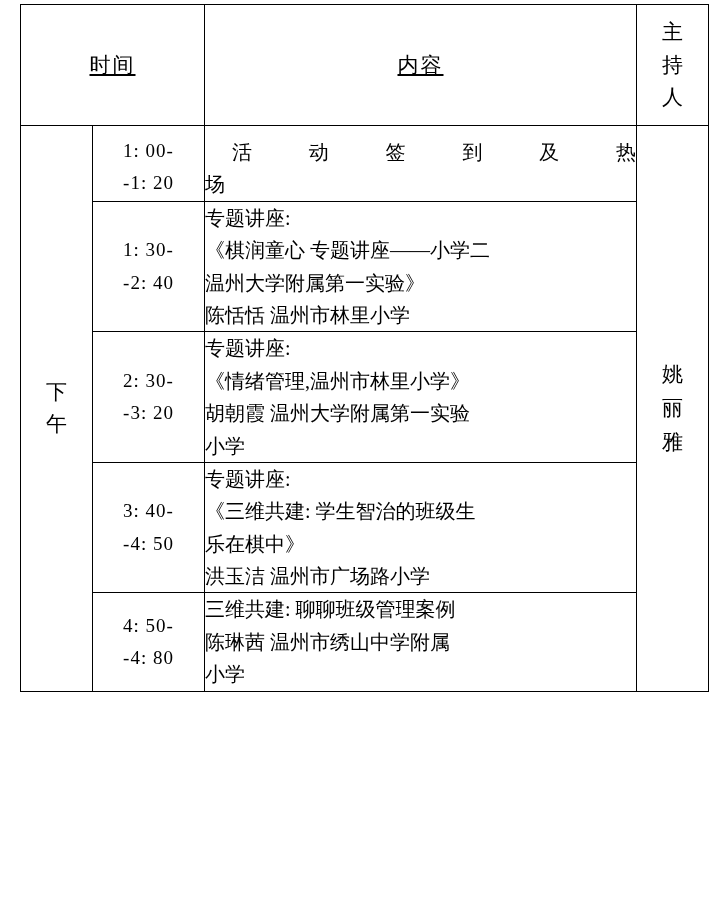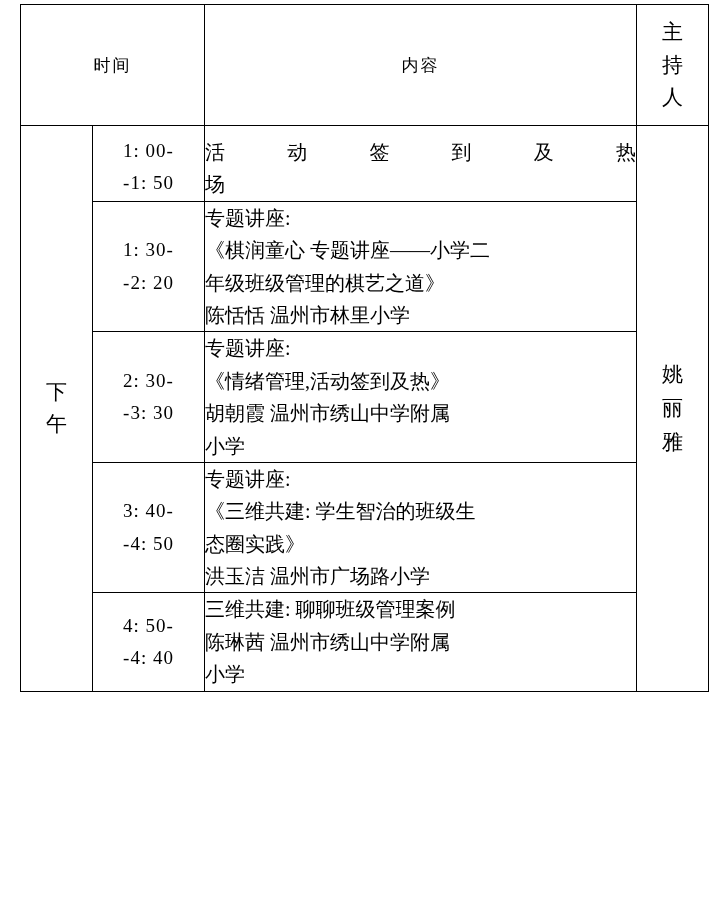--- a/index.html
+++ b/index.html
@@ -35,25 +35,26 @@
   }
   
   col.c-period { width: 72px; }
   col.c-time   { width: 112px; }
   col.c-content{ width: 432px; }
   col.c-host   { width: 72px; }
 
   
   .hdr-cell {
     text-align: center;
-    font-size: 17px;
+    font-size: 21px;
     letter-spacing: 2px;
     height: 120px;
     vertical-align: top;
     padding-top: 14px;
+    text-decoration: underline;
   }
   .hdr-host {
     text-align: center;
     font-size: 21px;
     vertical-align: top;
     padding-top: 14px;
     line-height: 1.55;
   }
   .hdr-host span {
     display: block;
@@ -93,20 +94,21 @@
   .content-cell {
     font-size: 20px;
     line-height: 1.62;
     padding: 8px 10px 8px 12px;
     text-align: left;
   }
   .content-cell .line { display: block; }
   .content-cell .line.justify {
     text-align: justify;
     text-align-last: justify;
+    margin-left: 27px;
   }
 
   .row-signin .content-cell { padding-top: 10px; }
   .row-signin .time-cell { padding-top: 8px; }
 </style>
 </head>
 <body>
 
 <div class="page">
   <table class="schedule">
@@ -128,76 +130,76 @@
         </td>
       </tr>
 
       <tr class="row-signin">
         <td class="period-cell" rowspan="5">
           <span>下</span>
           <span>午</span>
         </td>
         <td class="time-cell">
           <span class="t1">1: 00-</span>
-          <span class="t2">-1: 50</span>
+          <span class="t2">-1: 20</span>
         </td>
         <td class="content-cell">
           <span class="line justify">活动签到及热</span>
           <span class="line">场</span>
         </td>
         <td class="host-cell" rowspan="5">
           <span>姚</span>
           <span>丽</span>
           <span>雅</span>
         </td>
       </tr>
 
       <tr>
         <td class="time-cell">
           <span class="t1">1: 30-</span>
-          <span class="t2">-2: 20</span>
+          <span class="t2">-2: 40</span>
         </td>
         <td class="content-cell">
           <span class="line">专题讲座:</span>
           <span class="line">《棋润童心 专题讲座——小学二</span>
-          <span class="line">年级班级管理的棋艺之道》</span>
+          <span class="line">温州大学附属第一实验》</span>
           <span class="line">陈恬恬      温州市林里小学</span>
         </td>
       </tr>
 
       <tr>
         <td class="time-cell">
           <span class="t1">2: 30-</span>
-          <span class="t2">-3: 30</span>
+          <span class="t2">-3: 20</span>
         </td>
         <td class="content-cell">
           <span class="line">专题讲座:</span>
-          <span class="line">《情绪管理,活动签到及热》</span>
-          <span class="line">胡朝霞      温州市绣山中学附属</span>
+          <span class="line">《情绪管理,温州市林里小学》</span>
+          <span class="line">胡朝霞      温州大学附属第一实验</span>
           <span class="line">小学</span>
         </td>
       </tr>
 
       <tr>
         <td class="time-cell">
           <span class="t1">3: 40-</span>
           <span class="t2">-4: 50</span>
         </td>
         <td class="content-cell">
           <span class="line">专题讲座:</span>
           <span class="line">《三维共建: 学生智治的班级生</span>
-          <span class="line">态圈实践》</span>
+          <span class="line">乐在棋中》</span>
           <span class="line">洪玉洁     温州市广场路小学</span>
         </td>
       </tr>
 
       <tr>
         <td class="time-cell">
           <span class="t1">4: 50-</span>
-          <span class="t2">-4: 40</span>
+          <span class="t2">-4: 80</span>
         </td>
         <td class="content-cell">
           <span class="line">三维共建: 聊聊班级管理案例</span>
           <span class="line">陈琳茜   温州市绣山中学附属</span>
           <span class="line">小学</span>
         </td>
       </tr>
     </tbody>
   </table>
 </div>

